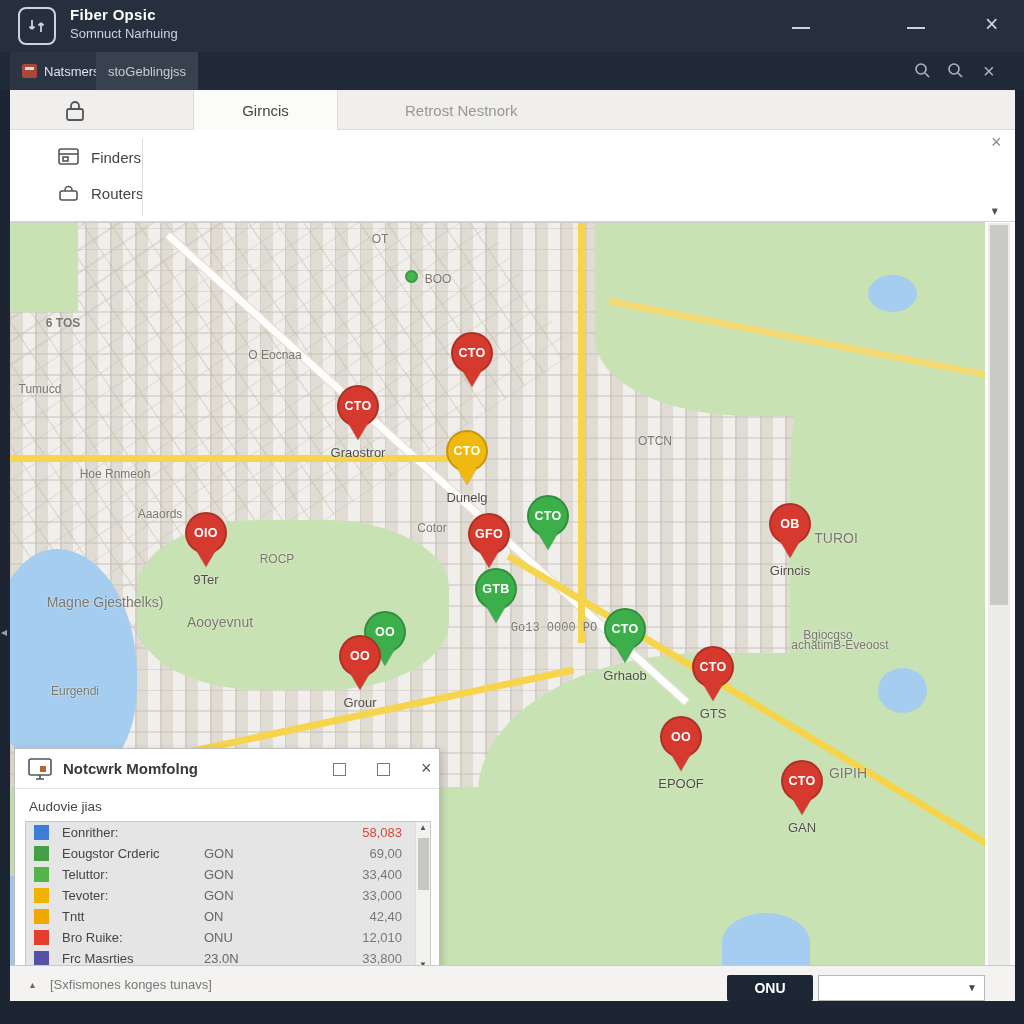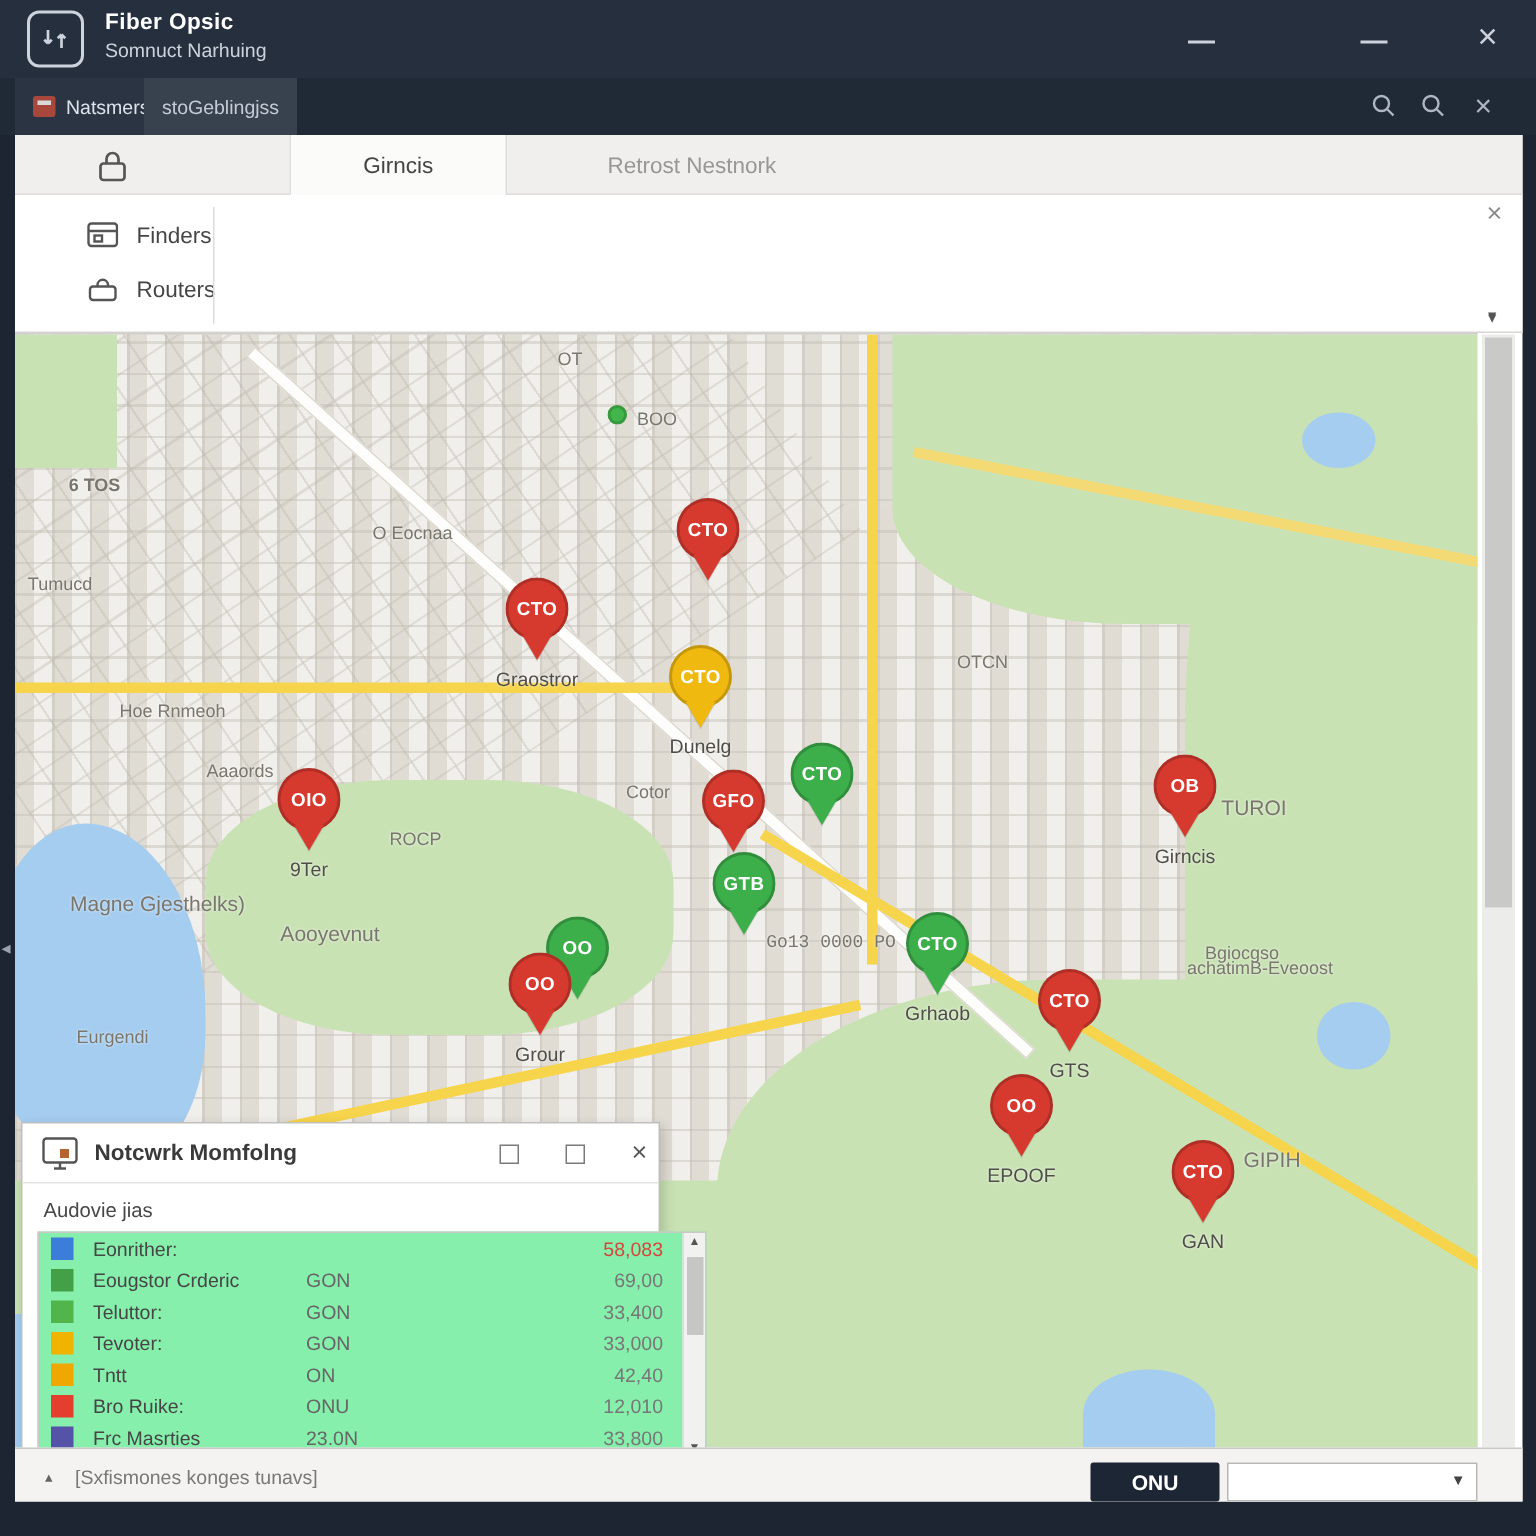--- a/index.html
+++ b/index.html
@@ -98,21 +98,21 @@
   .map-left-arrow { position:absolute; left:1px; top:625px; color:#9aa2ad; font-size:12px; }
 
   
   .popup { position:absolute; left:14px; top:748px; width:426px; height:232px; background:#fff; border:1px solid #bfbfbd; box-shadow:2px 3px 8px rgba(0,0,0,.18); }
   .popup-titlebar { position:absolute; left:0; top:0; width:100%; height:40px; border-bottom:1px solid #e3e3e1; display:flex; align-items:center; }
   .popup-title { margin-left:48px; font-size:15px; font-weight:bold; color:#3a3a3a; }
   .popup-ico { position:absolute; left:12px; top:8px; }
   .popup-sq { position:absolute; top:14px; width:13px; height:13px; border:1.5px solid #7a7a7a; }
   .popup-x { position:absolute; top:9px; left:406px; color:#555; font-size:18px; }
   .popup-subtitle { position:absolute; left:14px; top:50px; font-size:13.5px; color:#474747; }
-  .listbox { position:absolute; left:10px; top:72px; width:446px; height:150px; border:1px solid #c9c9c7; background:#86efac; overflow:hidden; }
+  .listbox { position:absolute; left:10px; top:72px; width:406px; height:150px; border:1px solid #c9c9c7; background:#e5e5e5; overflow:hidden; }
   .lrow { position:relative; height:21px; display:flex; align-items:center; }
   .lrow-sq { width:15px; height:15px; margin-left:8px; background:var(--c); }
   .lrow-name { position:absolute; left:36px; font-size:13px; color:#454545; }
   .lrow-type { position:absolute; left:178px; font-size:13px; color:#666; }
   .lrow-val { position:absolute; right:28px; font-size:13px; color:#777; }
   .list-scroll { position:absolute; right:0; top:0; width:15px; height:148px; background:#f1f1f0; border-left:1px solid #ddd; }
   .list-scroll .up { position:absolute; top:1px; left:3px; font-size:8px; color:#555; }
   .list-scroll .dn { position:absolute; bottom:1px; left:3px; font-size:8px; color:#555; }
   .list-thumb { position:absolute; top:16px; left:2px; width:11px; height:52px; background:#c6c6c5; }
 

